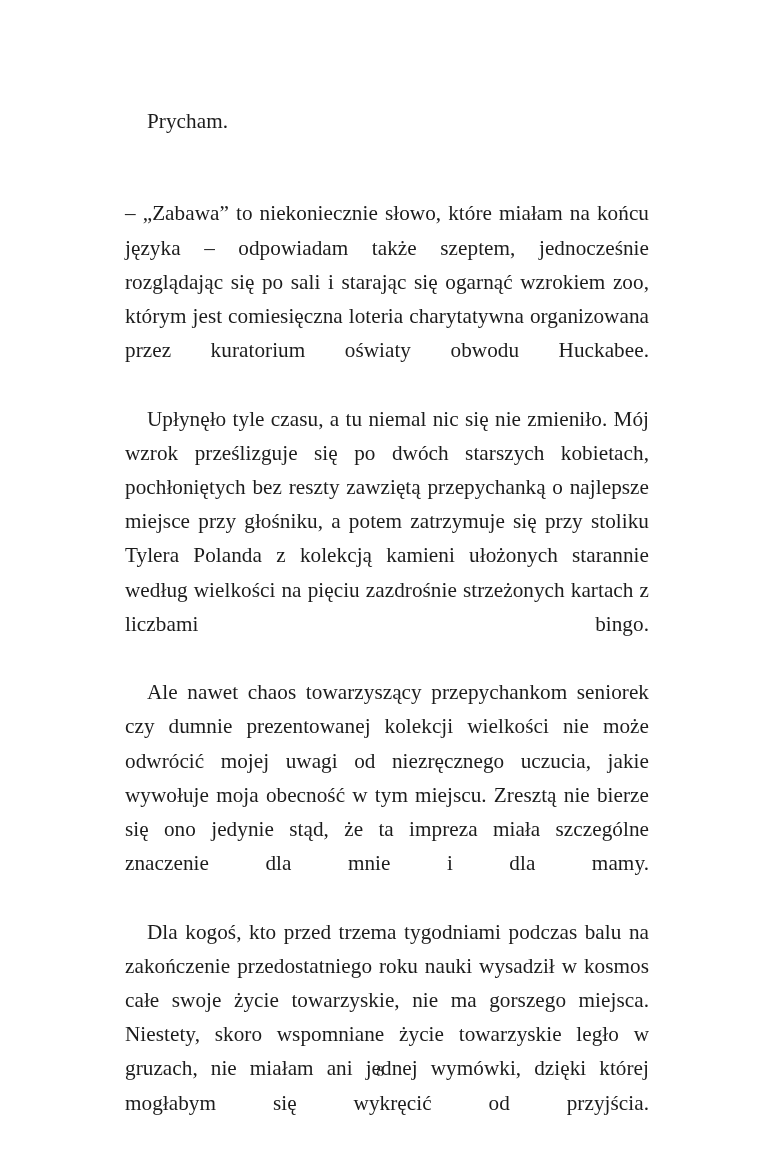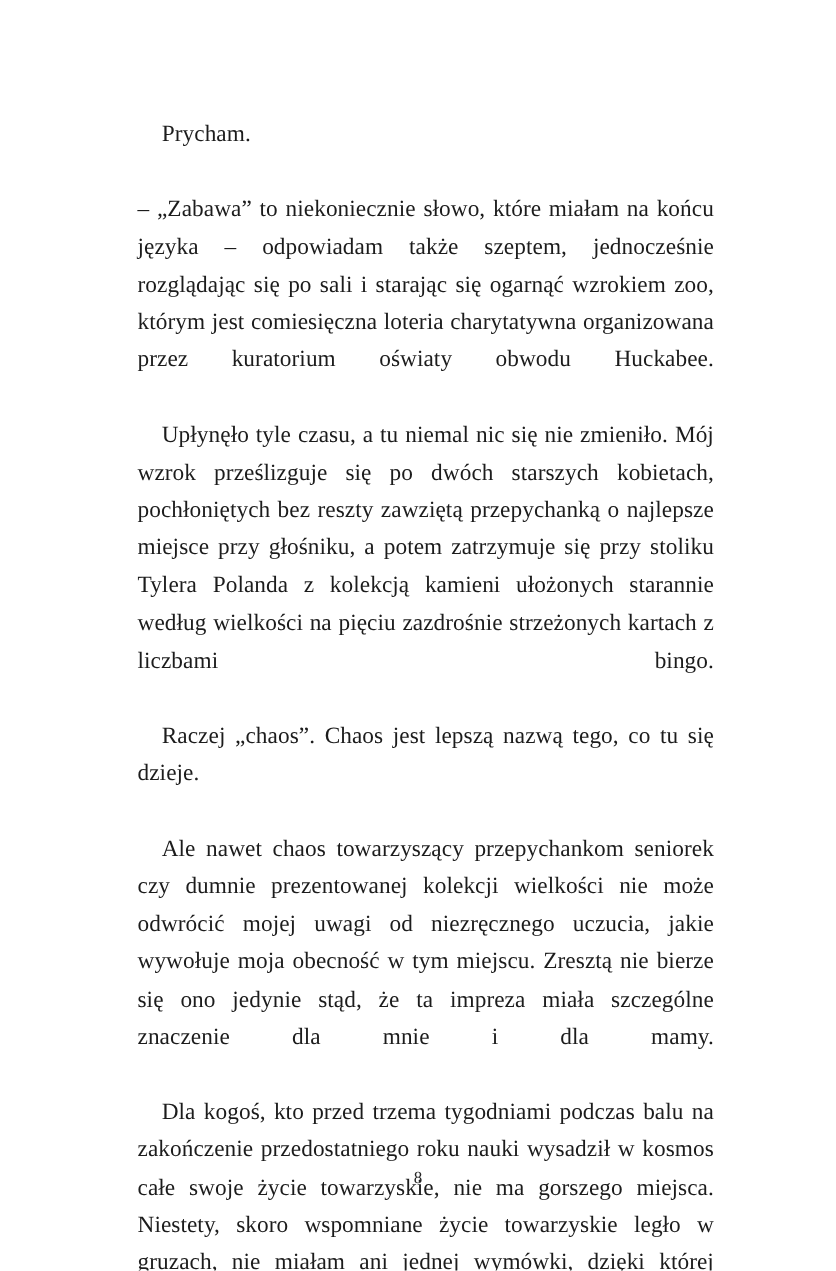--- a/index.html
+++ b/index.html
@@ -39,20 +39,21 @@
     text-indent: 22px;
     hyphens: manual;
     -webkit-hyphens: manual;
     letter-spacing: 0.05px;
     word-spacing: 0.2px;
     color: #1c1c1c;
   }
 
   .para.no-indent {
     text-indent: 0;
+    margin-top: 24px;
   }
 
   
   .para::after {
     content: "";
     display: inline-block;
     width: 100%;
   }
 
   .folio {
@@ -69,20 +70,19 @@
 </style>
 </head>
 <body>
 
 <div class="page">
 
   <div class="text-block">
     <p class="para">Prycham.</p>
     <p class="para no-indent">– „Zabawa” to niekoniecznie słowo, które miałam na końcu języka – odpowiadam także szeptem, jednocześnie rozglądając się po sali i starając się ogarnąć wzrokiem zoo, którym jest comiesięczna loteria charytatywna organizowana przez kuratorium oświaty obwodu Huckabee.</p>
     <p class="para">Upłynęło tyle czasu, a tu niemal nic się nie zmieniło. Mój wzrok prześlizguje się po dwóch starszych kobietach, pochłoniętych bez reszty zawziętą przepychanką o najlepsze miejsce przy głośniku, a potem zatrzymuje się przy stoliku Tylera Polanda z kolekcją kamieni ułożonych starannie według wielkości na pięciu zazdrośnie strzeżonych kartach z liczbami bingo.</p>
-    <p class="para">Raczej „chaos”. Chaos jest lepszą nazwą tego, co tu się dzieje.</p>
     <p class="para">Ale nawet chaos towarzyszący przepychankom seniorek czy dumnie prezentowanej kolekcji wielkości nie może odwrócić mojej uwagi od niezręcznego uczucia, jakie wywołuje moja obecność w tym miejscu. Zresztą nie bierze się ono jedynie stąd, że ta impreza miała szczególne znaczenie dla mnie i dla mamy.</p>
     <p class="para">Dla kogoś, kto przed trzema tygodniami podczas balu na zakończenie przedostatniego roku nauki wysadził w kosmos całe swoje życie towarzyskie, nie ma gorszego miejsca. Niestety, skoro wspomniane życie towarzyskie legło w gruzach, nie miałam ani jednej wymówki, dzięki której mogłabym się wykręcić od przyjścia.</p>
   </div>
 
   <div class="folio">8</div>
 
 </div>
 
 </body></html>

